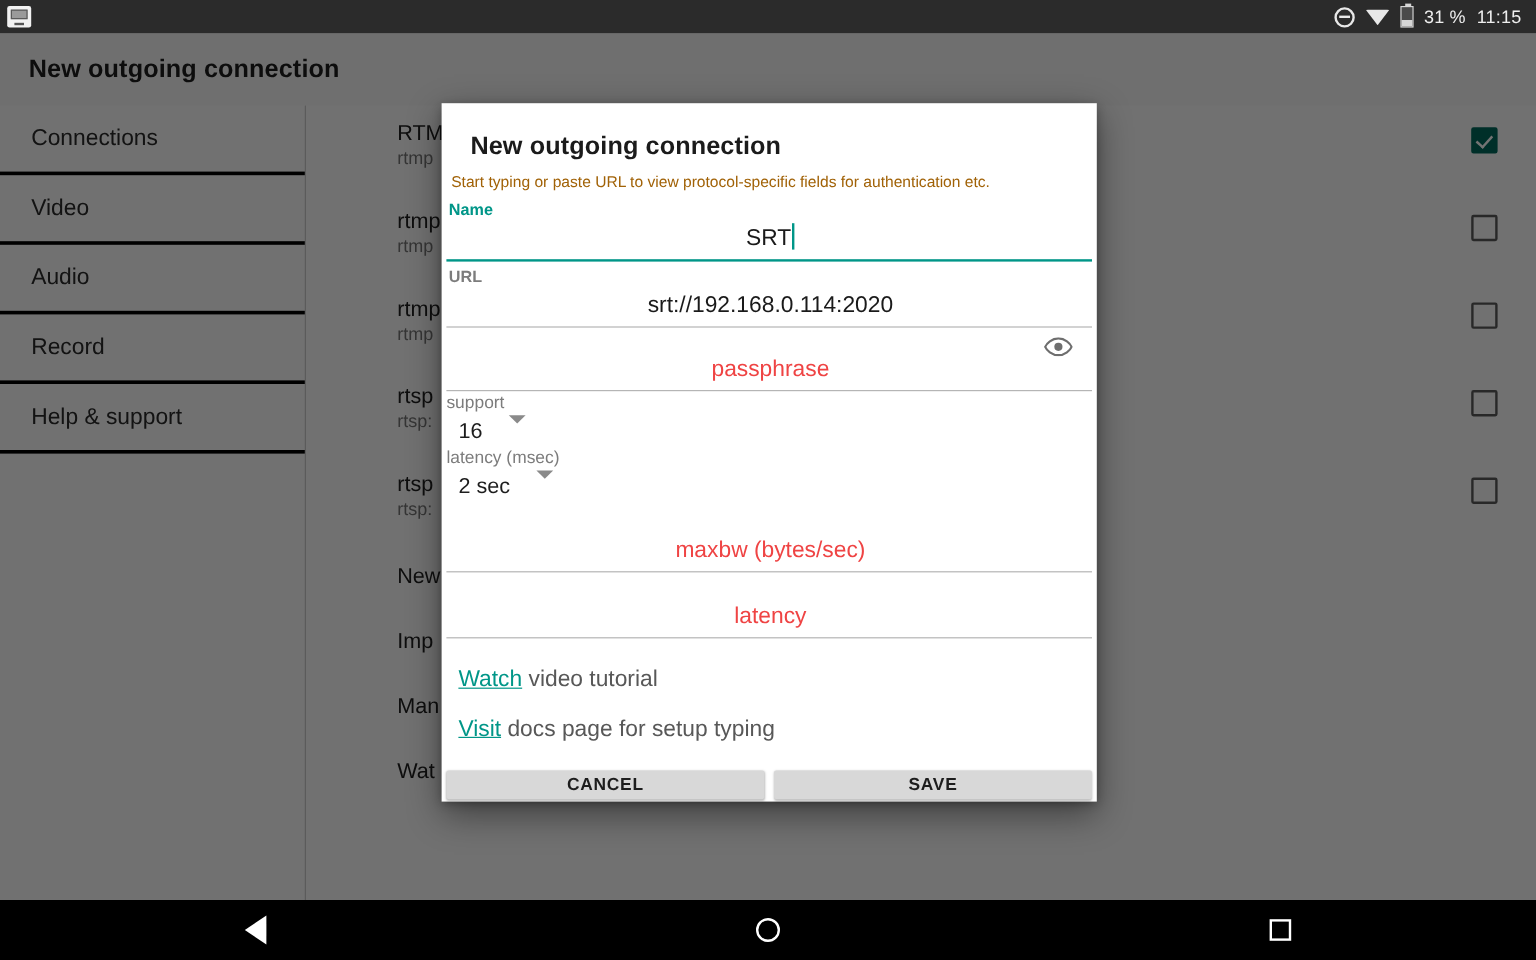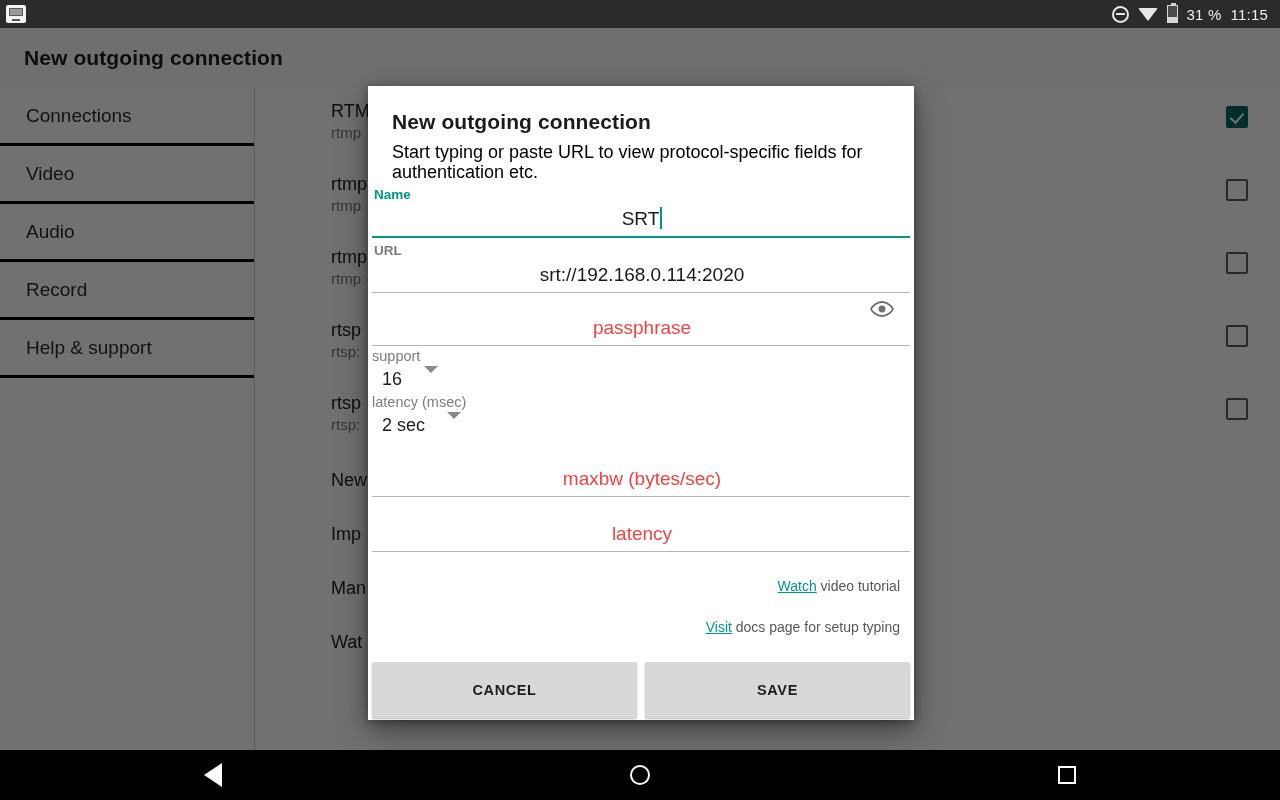--- a/index.html
+++ b/index.html
@@ -230,25 +230,25 @@
     padding-bottom: 0;
   }
   .dlg-title {
     font-size: 21px;
     font-weight: bold;
     color: #1b1b1b;
     padding: 24px 24px 8px 24px;
     letter-spacing: .1px;
   }
   .dlg-subtitle {
-    font-size: 18px;
-    color: #000000;
+    font-size: 13px;
+    color: #a16207;
     padding: 0 12px 0 6px;
     line-height: 20px;
-    margin-left: 16px;
+    margin-left: 0;
   }
   .dlg-body {
     padding: 0 2px 0 2px;
   }
 
   .field {
     position: relative;
     margin: 0 2px;
     padding-top: 4px;
   }
@@ -312,39 +312,38 @@
     border-left: 7px solid transparent;
     border-right: 7px solid transparent;
     border-top: 7px solid #8a8a8a;
     margin-left: 22px;
   }
 
   .links {
     padding: 14px 12px 8px 12px;
   }
   .link-line {
-    font-size: 14px;
+    font-size: 19px;
     color: #585858;
     line-height: 41px;
-    text-align: right;
   }
   .link {
     color: #009688;
     text-decoration: underline;
     font-weight: normal;
   }
 
   .dlg-actions {
     display: flex;
     gap: 8px;
     padding: 6px 2px 2px 2px;
   }
   .dlg-btn {
     flex: 1;
-    height: 56px;
+    height: 24px;
     background: #d8d8d8;
     border: none;
     border-radius: 2px;
     font-size: 14.5px;
     font-weight: bold;
     letter-spacing: .6px;
     color: #1d1d1d;
     font-family: "Liberation Sans", sans-serif;
     box-shadow: 0 1px 2px rgba(0,0,0,0.28);
     cursor: pointer;

